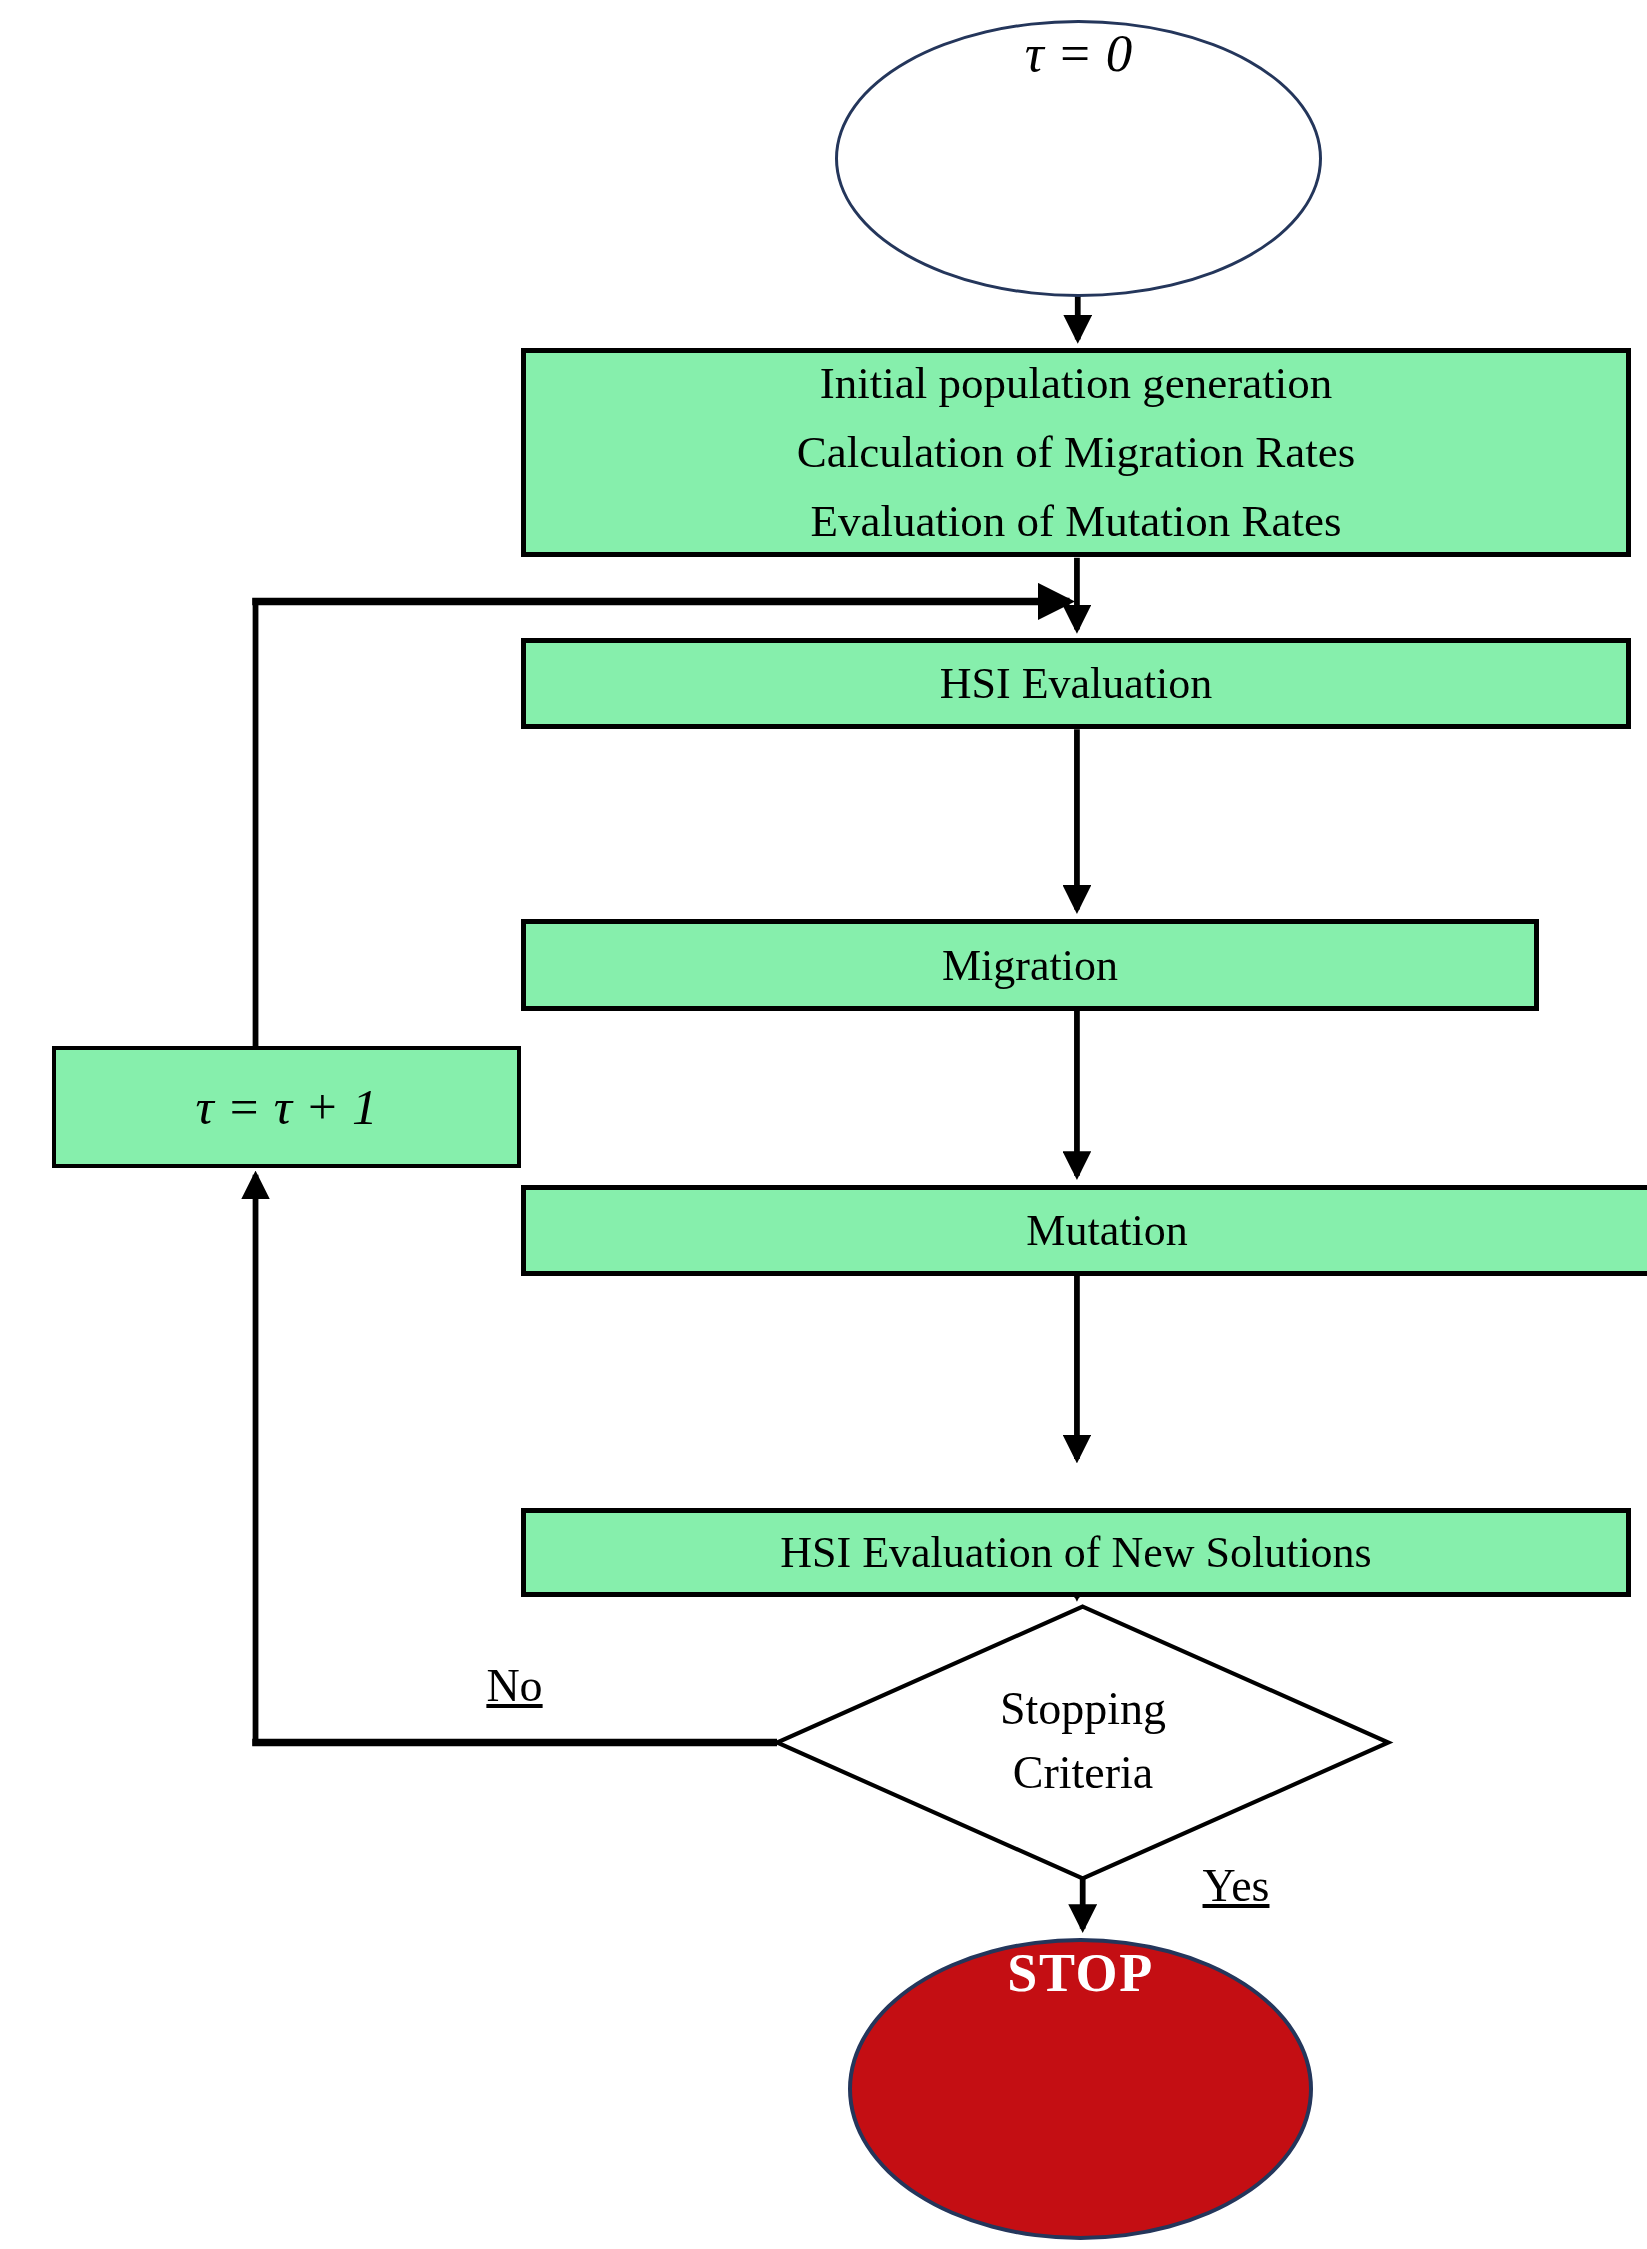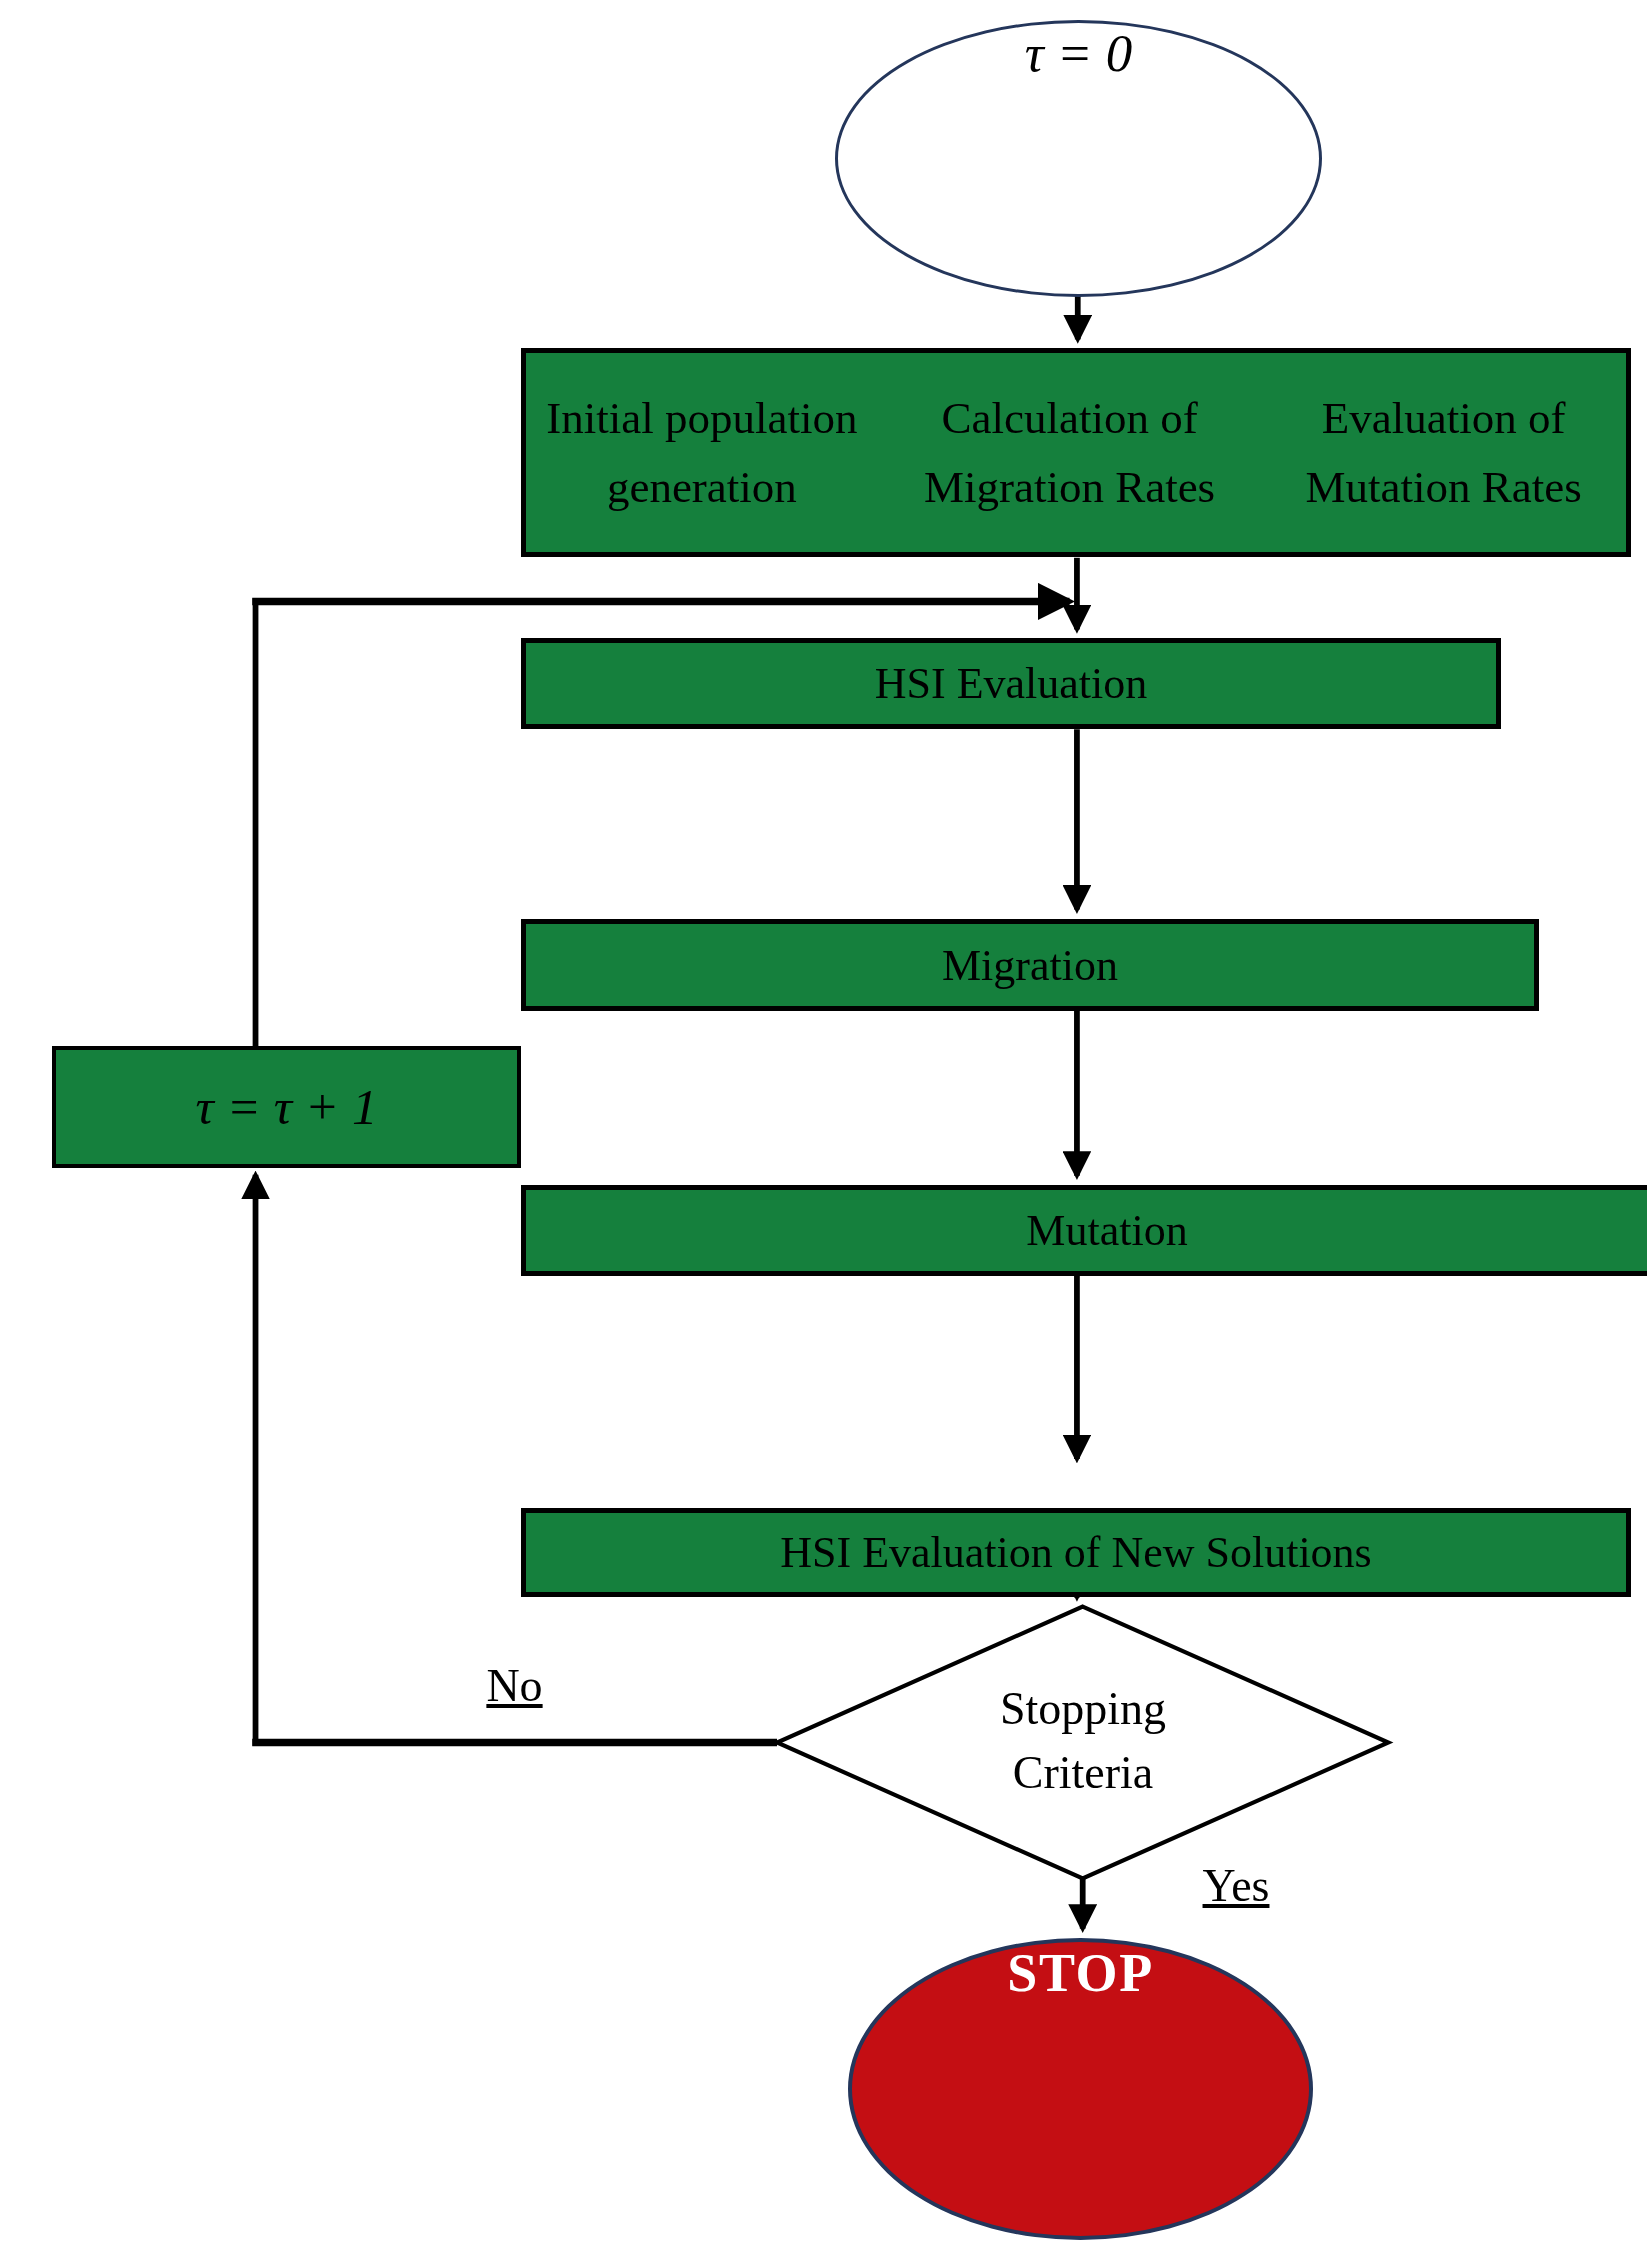--- a/index.html
+++ b/index.html
@@ -8,23 +8,23 @@
     width:1648px;height:2250px;
     background:#ffffff;
     font-family:"Liberation Serif","DejaVu Serif",serif;
     color:#000;
     overflow:hidden;
   }
   #wires{position:absolute;left:0;top:0;z-index:1;}
   .box{
     position:absolute;
     box-sizing:border-box;
-    background:#15803d;
+    background:#86efac;
     border:5px solid #000000;
-    display:flex;flex-direction:row;justify-content:center;align-items:center;
+    display:flex;flex-direction:column;justify-content:center;align-items:center;
     text-align:center;
     z-index:2;
     font-size:44px;
     line-height:69px;
   }
   .ellipse{
     position:absolute;
     box-sizing:border-box;
     border-radius:50%;
     display:flex;justify-content:center;align-items:flex-start;
@@ -41,21 +41,21 @@
     left:848px;top:1938px;width:465px;height:302px;
     background:var(--stop_fill,#C40E13);
     border:4.1px solid var(--ellipse_outline,#24365B);
     color:var(--stop_text,#ffffff);
     font-weight:bold;
     font-size:54px;
     letter-spacing:1.6px;
   }
   .math{font-style:italic;}
   .box-init{left:521px;top:348px;width:1110px;height:209px;font-size:45px;}
-  .box-hsi{left:521px;top:638px;width:980px;height:91px;font-family:Liberation Serif, serif;}
+  .box-hsi{left:521px;top:638px;width:1110px;height:91px;font-family:Liberation Serif, serif;}
   .box-migration{left:521px;top:919px;width:1018px;height:92px;}
   .box-mutation{left:521px;top:1185px;width:1172px;height:91px;}
   .box-hsi-new{left:521px;top:1468px;width:1110px;height:89px;margin-top:40px;}
   .box-tau{left:24px;top:1046px;width:469px;height:122px;border-width:4.1px;font-size:51px;margin-left:28px;}
   .diamond-label{
     position:absolute;left:877px;top:1677px;width:412px;
     text-align:center;font-size:46px;line-height:64px;z-index:3;
   }
   .edge-label{
     position:absolute;z-index:3;font-size:46px;text-align:center;text-decoration:underline;

